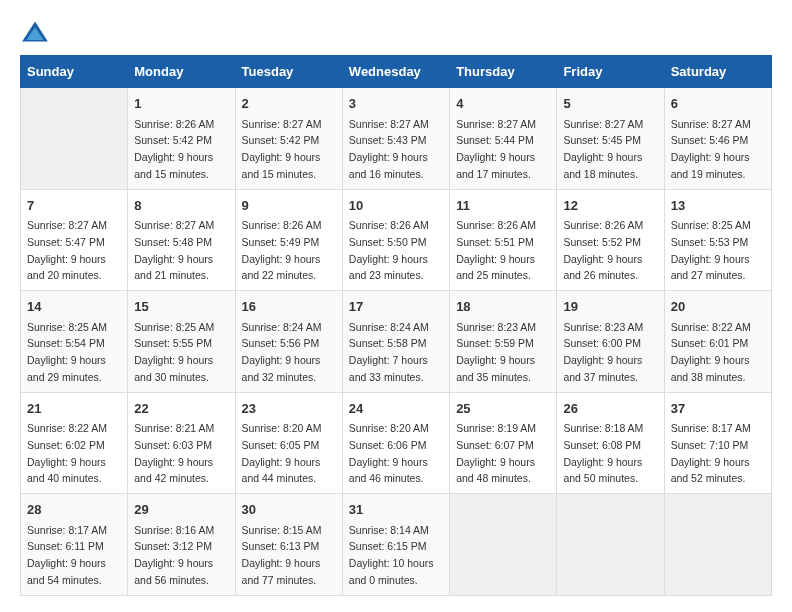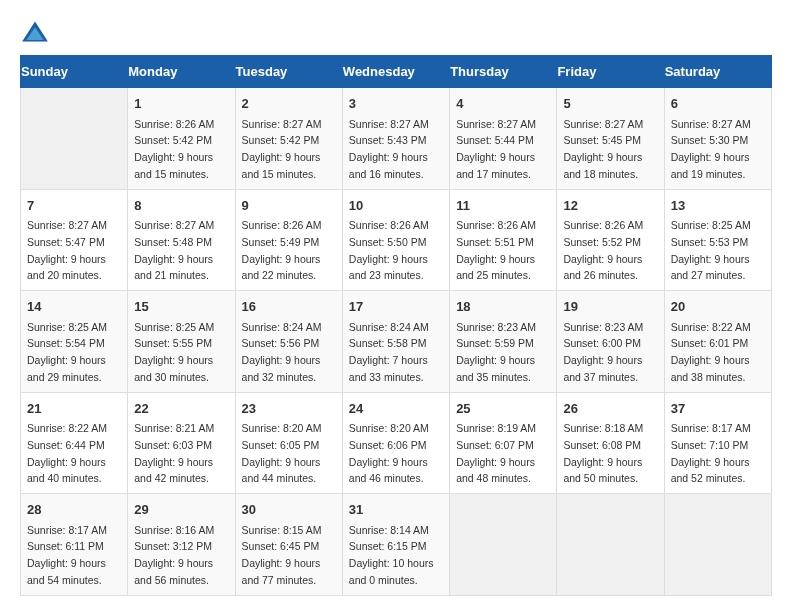--- a/index.html
+++ b/index.html
@@ -40,21 +40,21 @@
     table {
       width: 100%;
       border-collapse: collapse;
       font-size: 11px;
     }
     thead tr {
       background-color: #1a5fa8;
       color: #fff;
     }
     thead th {
-      padding: 8px 0;
+      padding: 8px 6px;
       text-align: left;
       font-size: 13px;
       font-weight: bold;
       border: 1px solid #1a5fa8;
     }
     tbody tr {
       border-bottom: 1px solid #ccc;
     }
     tbody td {
       padding: 6px 6px;
@@ -117,52 +117,52 @@
       </tr>
   </thead>
   <tbody id="calendar-body">
   <tr>
         <td class="empty-cell"></td>
         <td><span class="day-number">1</span><span class="day-info">Sunrise: 8:26 AM</span><br><span class="day-info">Sunset: 5:42 PM</span><br><span class="day-info">Daylight: 9 hours and 15 minutes.</span></td>
         <td><span class="day-number">2</span><span class="day-info">Sunrise: 8:27 AM</span><br><span class="day-info">Sunset: 5:42 PM</span><br><span class="day-info">Daylight: 9 hours and 15 minutes.</span></td>
         <td><span class="day-number">3</span><span class="day-info">Sunrise: 8:27 AM</span><br><span class="day-info">Sunset: 5:43 PM</span><br><span class="day-info">Daylight: 9 hours and 16 minutes.</span></td>
         <td><span class="day-number">4</span><span class="day-info">Sunrise: 8:27 AM</span><br><span class="day-info">Sunset: 5:44 PM</span><br><span class="day-info">Daylight: 9 hours and 17 minutes.</span></td>
         <td><span class="day-number">5</span><span class="day-info">Sunrise: 8:27 AM</span><br><span class="day-info">Sunset: 5:45 PM</span><br><span class="day-info">Daylight: 9 hours and 18 minutes.</span></td>
-        <td><span class="day-number">6</span><span class="day-info">Sunrise: 8:27 AM</span><br><span class="day-info">Sunset: 5:30 PM</span><br><span class="day-info">Daylight: 9 hours and 19 minutes.</span></td>
+        <td><span class="day-number">6</span><span class="day-info">Sunrise: 8:27 AM</span><br><span class="day-info">Sunset: 5:46 PM</span><br><span class="day-info">Daylight: 9 hours and 19 minutes.</span></td>
       </tr>
       <tr>
         <td><span class="day-number">7</span><span class="day-info">Sunrise: 8:27 AM</span><br><span class="day-info">Sunset: 5:47 PM</span><br><span class="day-info">Daylight: 9 hours and 20 minutes.</span></td>
         <td><span class="day-number">8</span><span class="day-info">Sunrise: 8:27 AM</span><br><span class="day-info">Sunset: 5:48 PM</span><br><span class="day-info">Daylight: 9 hours and 21 minutes.</span></td>
         <td><span class="day-number">9</span><span class="day-info">Sunrise: 8:26 AM</span><br><span class="day-info">Sunset: 5:49 PM</span><br><span class="day-info">Daylight: 9 hours and 22 minutes.</span></td>
         <td><span class="day-number">10</span><span class="day-info">Sunrise: 8:26 AM</span><br><span class="day-info">Sunset: 5:50 PM</span><br><span class="day-info">Daylight: 9 hours and 23 minutes.</span></td>
         <td><span class="day-number">11</span><span class="day-info">Sunrise: 8:26 AM</span><br><span class="day-info">Sunset: 5:51 PM</span><br><span class="day-info">Daylight: 9 hours and 25 minutes.</span></td>
         <td><span class="day-number">12</span><span class="day-info">Sunrise: 8:26 AM</span><br><span class="day-info">Sunset: 5:52 PM</span><br><span class="day-info">Daylight: 9 hours and 26 minutes.</span></td>
         <td><span class="day-number">13</span><span class="day-info">Sunrise: 8:25 AM</span><br><span class="day-info">Sunset: 5:53 PM</span><br><span class="day-info">Daylight: 9 hours and 27 minutes.</span></td>
       </tr>
       <tr>
         <td><span class="day-number">14</span><span class="day-info">Sunrise: 8:25 AM</span><br><span class="day-info">Sunset: 5:54 PM</span><br><span class="day-info">Daylight: 9 hours and 29 minutes.</span></td>
         <td><span class="day-number">15</span><span class="day-info">Sunrise: 8:25 AM</span><br><span class="day-info">Sunset: 5:55 PM</span><br><span class="day-info">Daylight: 9 hours and 30 minutes.</span></td>
         <td><span class="day-number">16</span><span class="day-info">Sunrise: 8:24 AM</span><br><span class="day-info">Sunset: 5:56 PM</span><br><span class="day-info">Daylight: 9 hours and 32 minutes.</span></td>
         <td><span class="day-number">17</span><span class="day-info">Sunrise: 8:24 AM</span><br><span class="day-info">Sunset: 5:58 PM</span><br><span class="day-info">Daylight: 7 hours and 33 minutes.</span></td>
         <td><span class="day-number">18</span><span class="day-info">Sunrise: 8:23 AM</span><br><span class="day-info">Sunset: 5:59 PM</span><br><span class="day-info">Daylight: 9 hours and 35 minutes.</span></td>
         <td><span class="day-number">19</span><span class="day-info">Sunrise: 8:23 AM</span><br><span class="day-info">Sunset: 6:00 PM</span><br><span class="day-info">Daylight: 9 hours and 37 minutes.</span></td>
         <td><span class="day-number">20</span><span class="day-info">Sunrise: 8:22 AM</span><br><span class="day-info">Sunset: 6:01 PM</span><br><span class="day-info">Daylight: 9 hours and 38 minutes.</span></td>
       </tr>
       <tr>
-        <td><span class="day-number">21</span><span class="day-info">Sunrise: 8:22 AM</span><br><span class="day-info">Sunset: 6:44 PM</span><br><span class="day-info">Daylight: 9 hours and 40 minutes.</span></td>
+        <td><span class="day-number">21</span><span class="day-info">Sunrise: 8:22 AM</span><br><span class="day-info">Sunset: 6:02 PM</span><br><span class="day-info">Daylight: 9 hours and 40 minutes.</span></td>
         <td><span class="day-number">22</span><span class="day-info">Sunrise: 8:21 AM</span><br><span class="day-info">Sunset: 6:03 PM</span><br><span class="day-info">Daylight: 9 hours and 42 minutes.</span></td>
         <td><span class="day-number">23</span><span class="day-info">Sunrise: 8:20 AM</span><br><span class="day-info">Sunset: 6:05 PM</span><br><span class="day-info">Daylight: 9 hours and 44 minutes.</span></td>
         <td><span class="day-number">24</span><span class="day-info">Sunrise: 8:20 AM</span><br><span class="day-info">Sunset: 6:06 PM</span><br><span class="day-info">Daylight: 9 hours and 46 minutes.</span></td>
         <td><span class="day-number">25</span><span class="day-info">Sunrise: 8:19 AM</span><br><span class="day-info">Sunset: 6:07 PM</span><br><span class="day-info">Daylight: 9 hours and 48 minutes.</span></td>
         <td><span class="day-number">26</span><span class="day-info">Sunrise: 8:18 AM</span><br><span class="day-info">Sunset: 6:08 PM</span><br><span class="day-info">Daylight: 9 hours and 50 minutes.</span></td>
         <td><span class="day-number">37</span><span class="day-info">Sunrise: 8:17 AM</span><br><span class="day-info">Sunset: 7:10 PM</span><br><span class="day-info">Daylight: 9 hours and 52 minutes.</span></td>
       </tr>
       <tr>
         <td><span class="day-number">28</span><span class="day-info">Sunrise: 8:17 AM</span><br><span class="day-info">Sunset: 6:11 PM</span><br><span class="day-info">Daylight: 9 hours and 54 minutes.</span></td>
         <td><span class="day-number">29</span><span class="day-info">Sunrise: 8:16 AM</span><br><span class="day-info">Sunset: 3:12 PM</span><br><span class="day-info">Daylight: 9 hours and 56 minutes.</span></td>
-        <td><span class="day-number">30</span><span class="day-info">Sunrise: 8:15 AM</span><br><span class="day-info">Sunset: 6:45 PM</span><br><span class="day-info">Daylight: 9 hours and 77 minutes.</span></td>
+        <td><span class="day-number">30</span><span class="day-info">Sunrise: 8:15 AM</span><br><span class="day-info">Sunset: 6:13 PM</span><br><span class="day-info">Daylight: 9 hours and 77 minutes.</span></td>
         <td><span class="day-number">31</span><span class="day-info">Sunrise: 8:14 AM</span><br><span class="day-info">Sunset: 6:15 PM</span><br><span class="day-info">Daylight: 10 hours and 0 minutes.</span></td>
         <td class="empty-cell"></td>
         <td class="empty-cell"></td>
         <td class="empty-cell"></td>
       </tr>
     </tbody>
 </table>
 
 </body></html>

